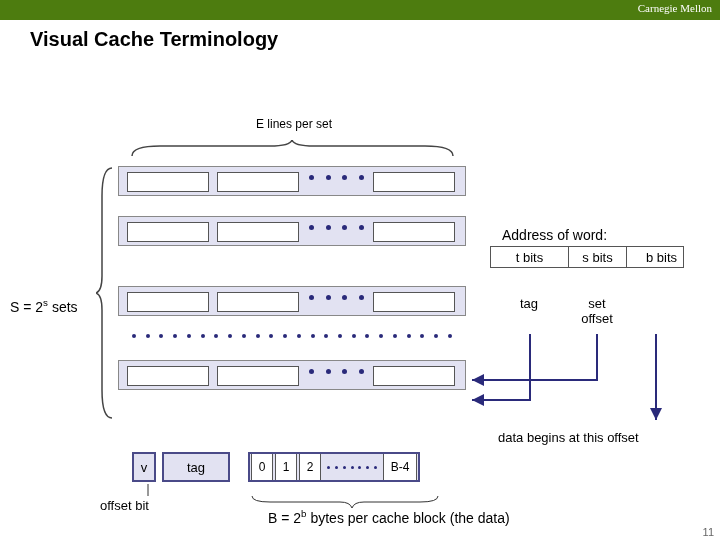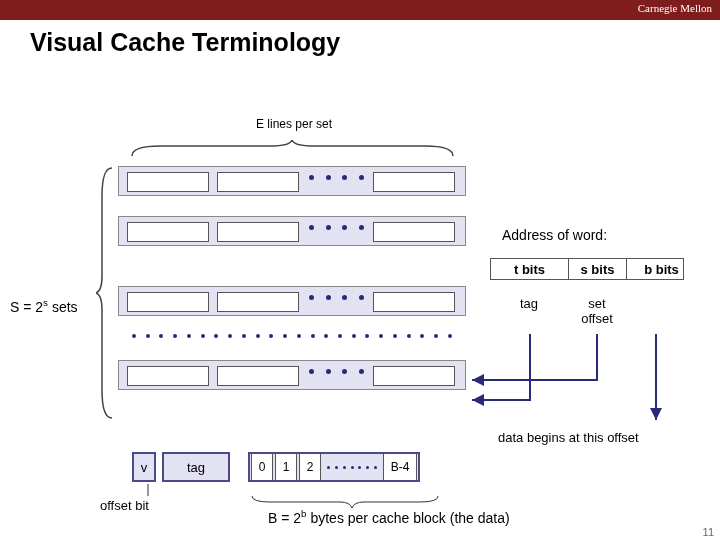--- a/index.html
+++ b/index.html
@@ -6,34 +6,34 @@
   body {
     margin: 0;
     width: 720px;
     height: 540px;
     font-family: Arial, sans-serif;
     position: relative;
     background: #fff;
     overflow: hidden;
   }
   .topbar {
-    background: #7f1d1d;
+    background: #4d7c0f;
     height: 20px;
     position: relative;
   }
   .topbar-label {
     position: absolute;
     right: 8px;
     top: 2px;
     color: #fff;
     font-size: 11px;
     font-family: "Times New Roman", serif;
   }
   .title {
-    font-size: 25px;
+    font-size: 20px;
     font-weight: bold;
     margin: 8px 0 10px 30px;
   }
   .lines-label {
     position: absolute;
     left: 256px;
     top: 117px;
     font-size: 12px;
   }
   
@@ -102,23 +102,22 @@
   
   .addr-title {
     position: absolute;
     left: 502px;
     top: 227px;
     font-size: 14px;
   }
   .addr-table {
     position: absolute;
     left: 490px;
-    top: 258px;
-    display: flex;
-    font-weight: bold;
+    top: 246px;
+    display: flex;
   }
   .addr-cell {
     border: 1px solid #555;
     height: 22px;
     font-size: 13px;
     text-align: center;
     padding-top: 3px;
     background: #fff;
   }
   .ac1 { width: 78px; border-right: none; }

